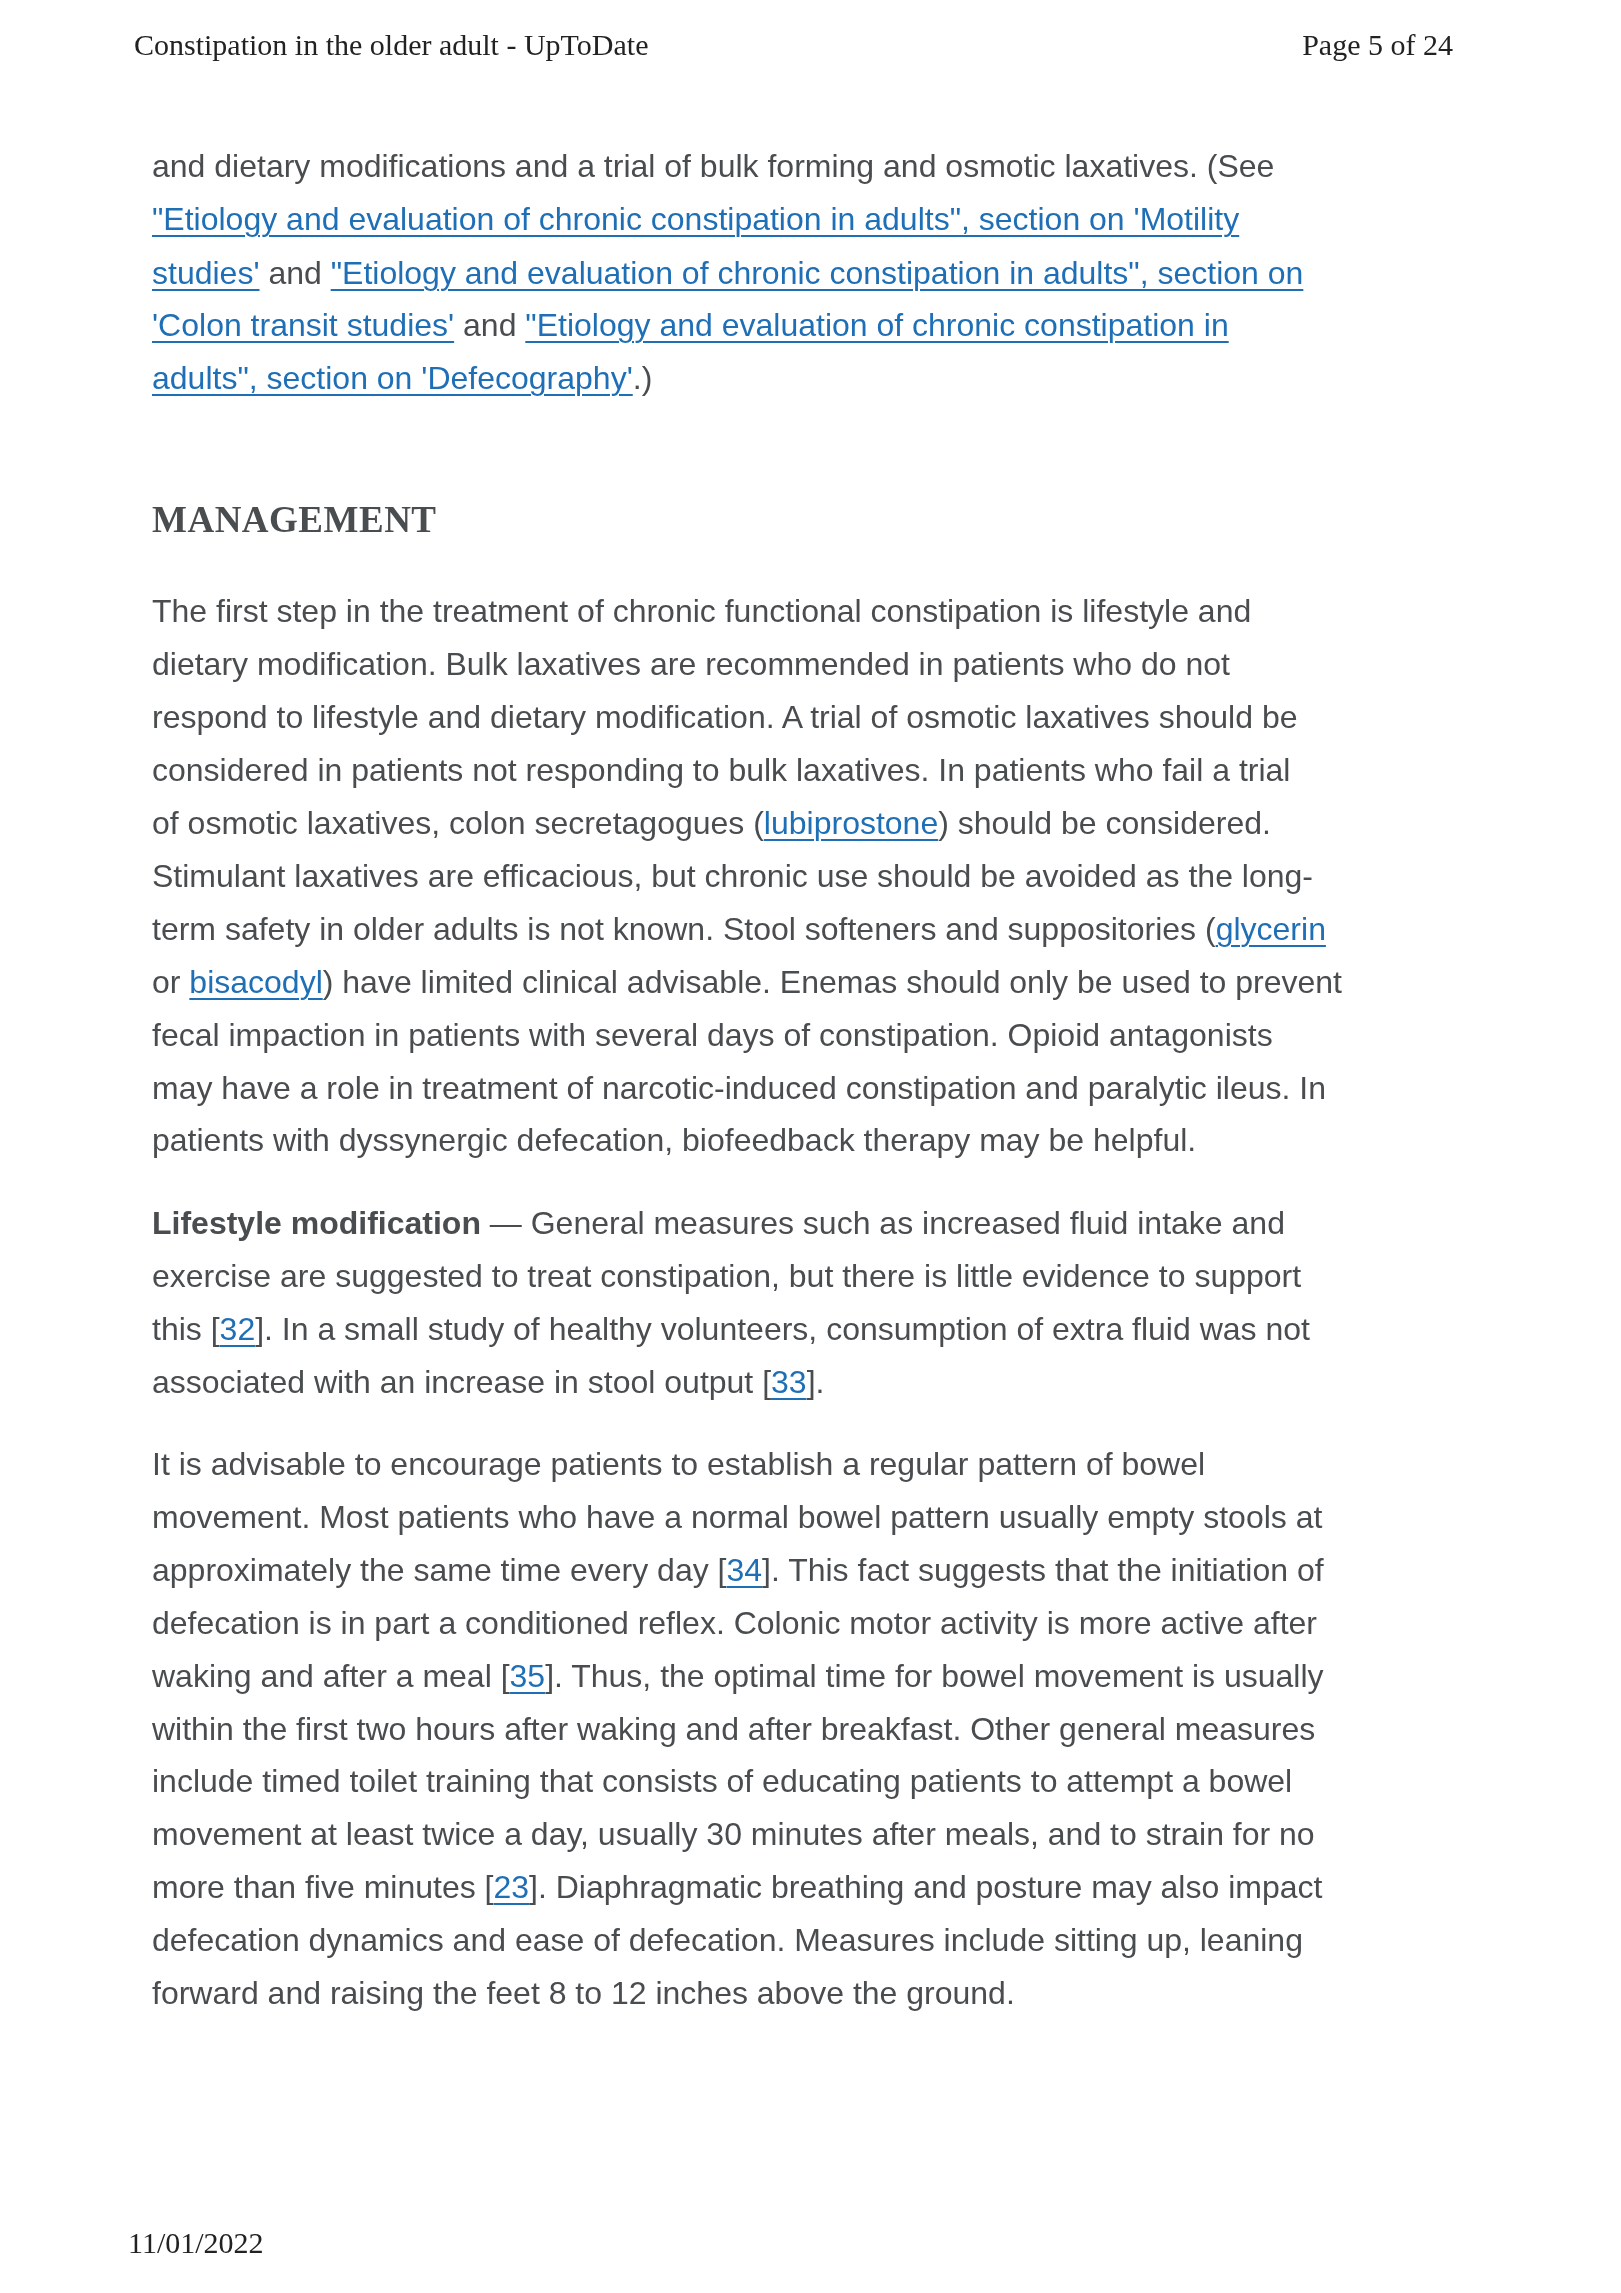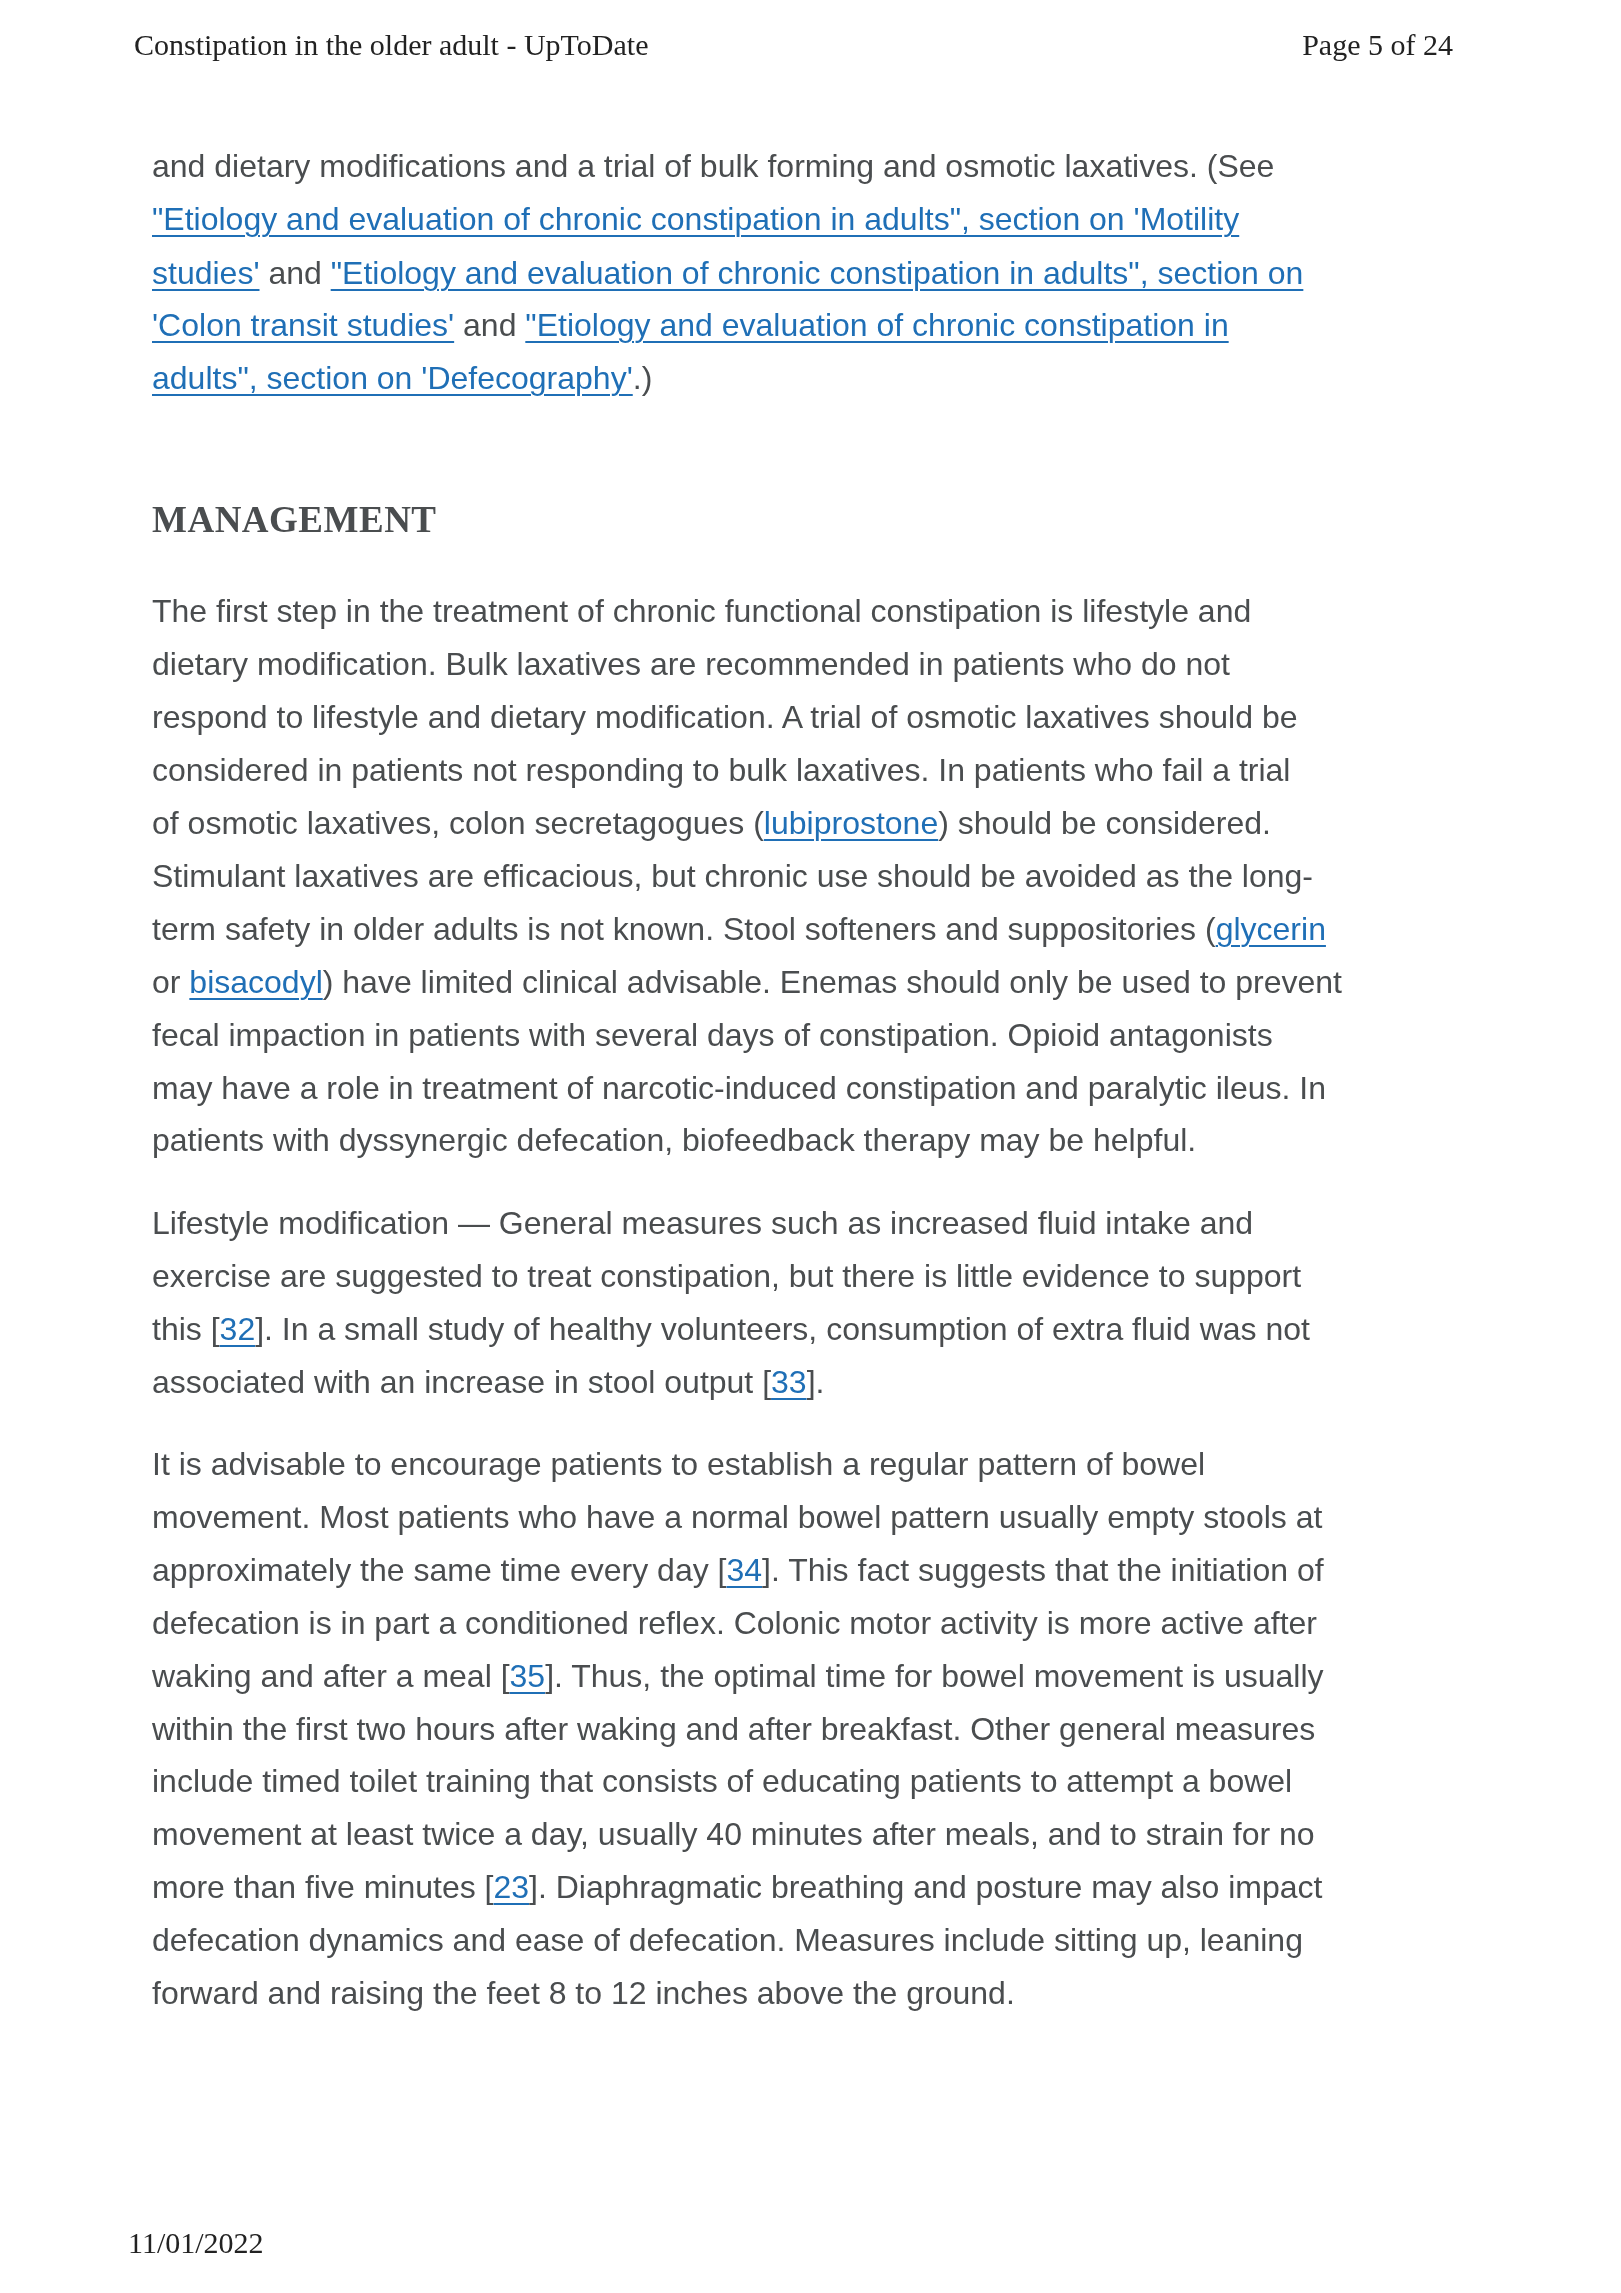--- a/index.html
+++ b/index.html
@@ -20,21 +20,21 @@
     font-family: "Liberation Sans", "DejaVu Sans", sans-serif;
     color: #4a4d4f; font-size: 32px;
   }
   .line { position: absolute; left: 0; white-space: nowrap; height: 53px; line-height: 53px; }
   .line span, .line a { vertical-align: baseline; }
   a.lnk { color: #1f6fb6; text-decoration: underline; text-decoration-thickness: 2px; text-underline-offset: 4.9px; }
   .heading {
     position: absolute; left: 0; font-weight: bold; font-size: 37px; color: #4a4d4f;
     letter-spacing: 0.5px; white-space: nowrap; font-family: Liberation Serif, serif;
   }
-  .bold { font-weight: normal; color: #4a4d4f; margin-top: 25px; }
+  .bold { font-weight: bold; color: #4a4d4f; margin-top: 25px; }
 </style>
 </head>
 <body>
 
 <div class="print-header">
   <span>Constipation in the older adult - UpToDate</span>
   <span>Page 5 of 24</span>
 </div>
 
 <div class="content">
@@ -74,21 +74,21 @@
   <div class="line" style="top:1303px;"><span>this [</span><a class="lnk">32</a><span>]. In a small study of healthy volunteers, consumption of extra fluid was not</span></div>
   <div class="line" style="top:1356px;"><span>associated with an increase in stool output [</span><a class="lnk">33</a><span>].</span></div>
 
   <div class="line" style="top:1438px;"><span>It is advisable to encourage patients to establish a regular pattern of bowel</span></div>
   <div class="line" style="top:1491px;"><span>movement. Most patients who have a normal bowel pattern usually empty stools at</span></div>
   <div class="line" style="top:1544px;"><span>approximately the same time every day [</span><a class="lnk">34</a><span>]. This fact suggests that the initiation of</span></div>
   <div class="line" style="top:1597px;"><span>defecation is in part a conditioned reflex. Colonic motor activity is more active after</span></div>
   <div class="line" style="top:1650px;"><span>waking and after a meal [</span><a class="lnk">35</a><span>]. Thus, the optimal time for bowel movement is usually</span></div>
   <div class="line" style="top:1703px;"><span>within the first two hours after waking and after breakfast. Other general measures</span></div>
   <div class="line" style="top:1755px;"><span>include timed toilet training that consists of educating patients to attempt a bowel</span></div>
-  <div class="line" style="top:1808px;"><span>movement at least twice a day, usually 40 minutes after meals, and to strain for no</span></div>
+  <div class="line" style="top:1808px;"><span>movement at least twice a day, usually 30 minutes after meals, and to strain for no</span></div>
   <div class="line" style="top:1861px;"><span>more than five minutes [</span><a class="lnk">23</a><span>]. Diaphragmatic breathing and posture may also impact</span></div>
   <div class="line" style="top:1914px;"><span>defecation dynamics and ease of defecation. Measures include sitting up, leaning</span></div>
   <div class="line" style="top:1967px;"><span>forward and raising the feet 8 to 12 inches above the ground.</span></div>
 
 </div>
 
 <div class="print-footer">
   <span>11/01/2022</span>
 </div>
 

